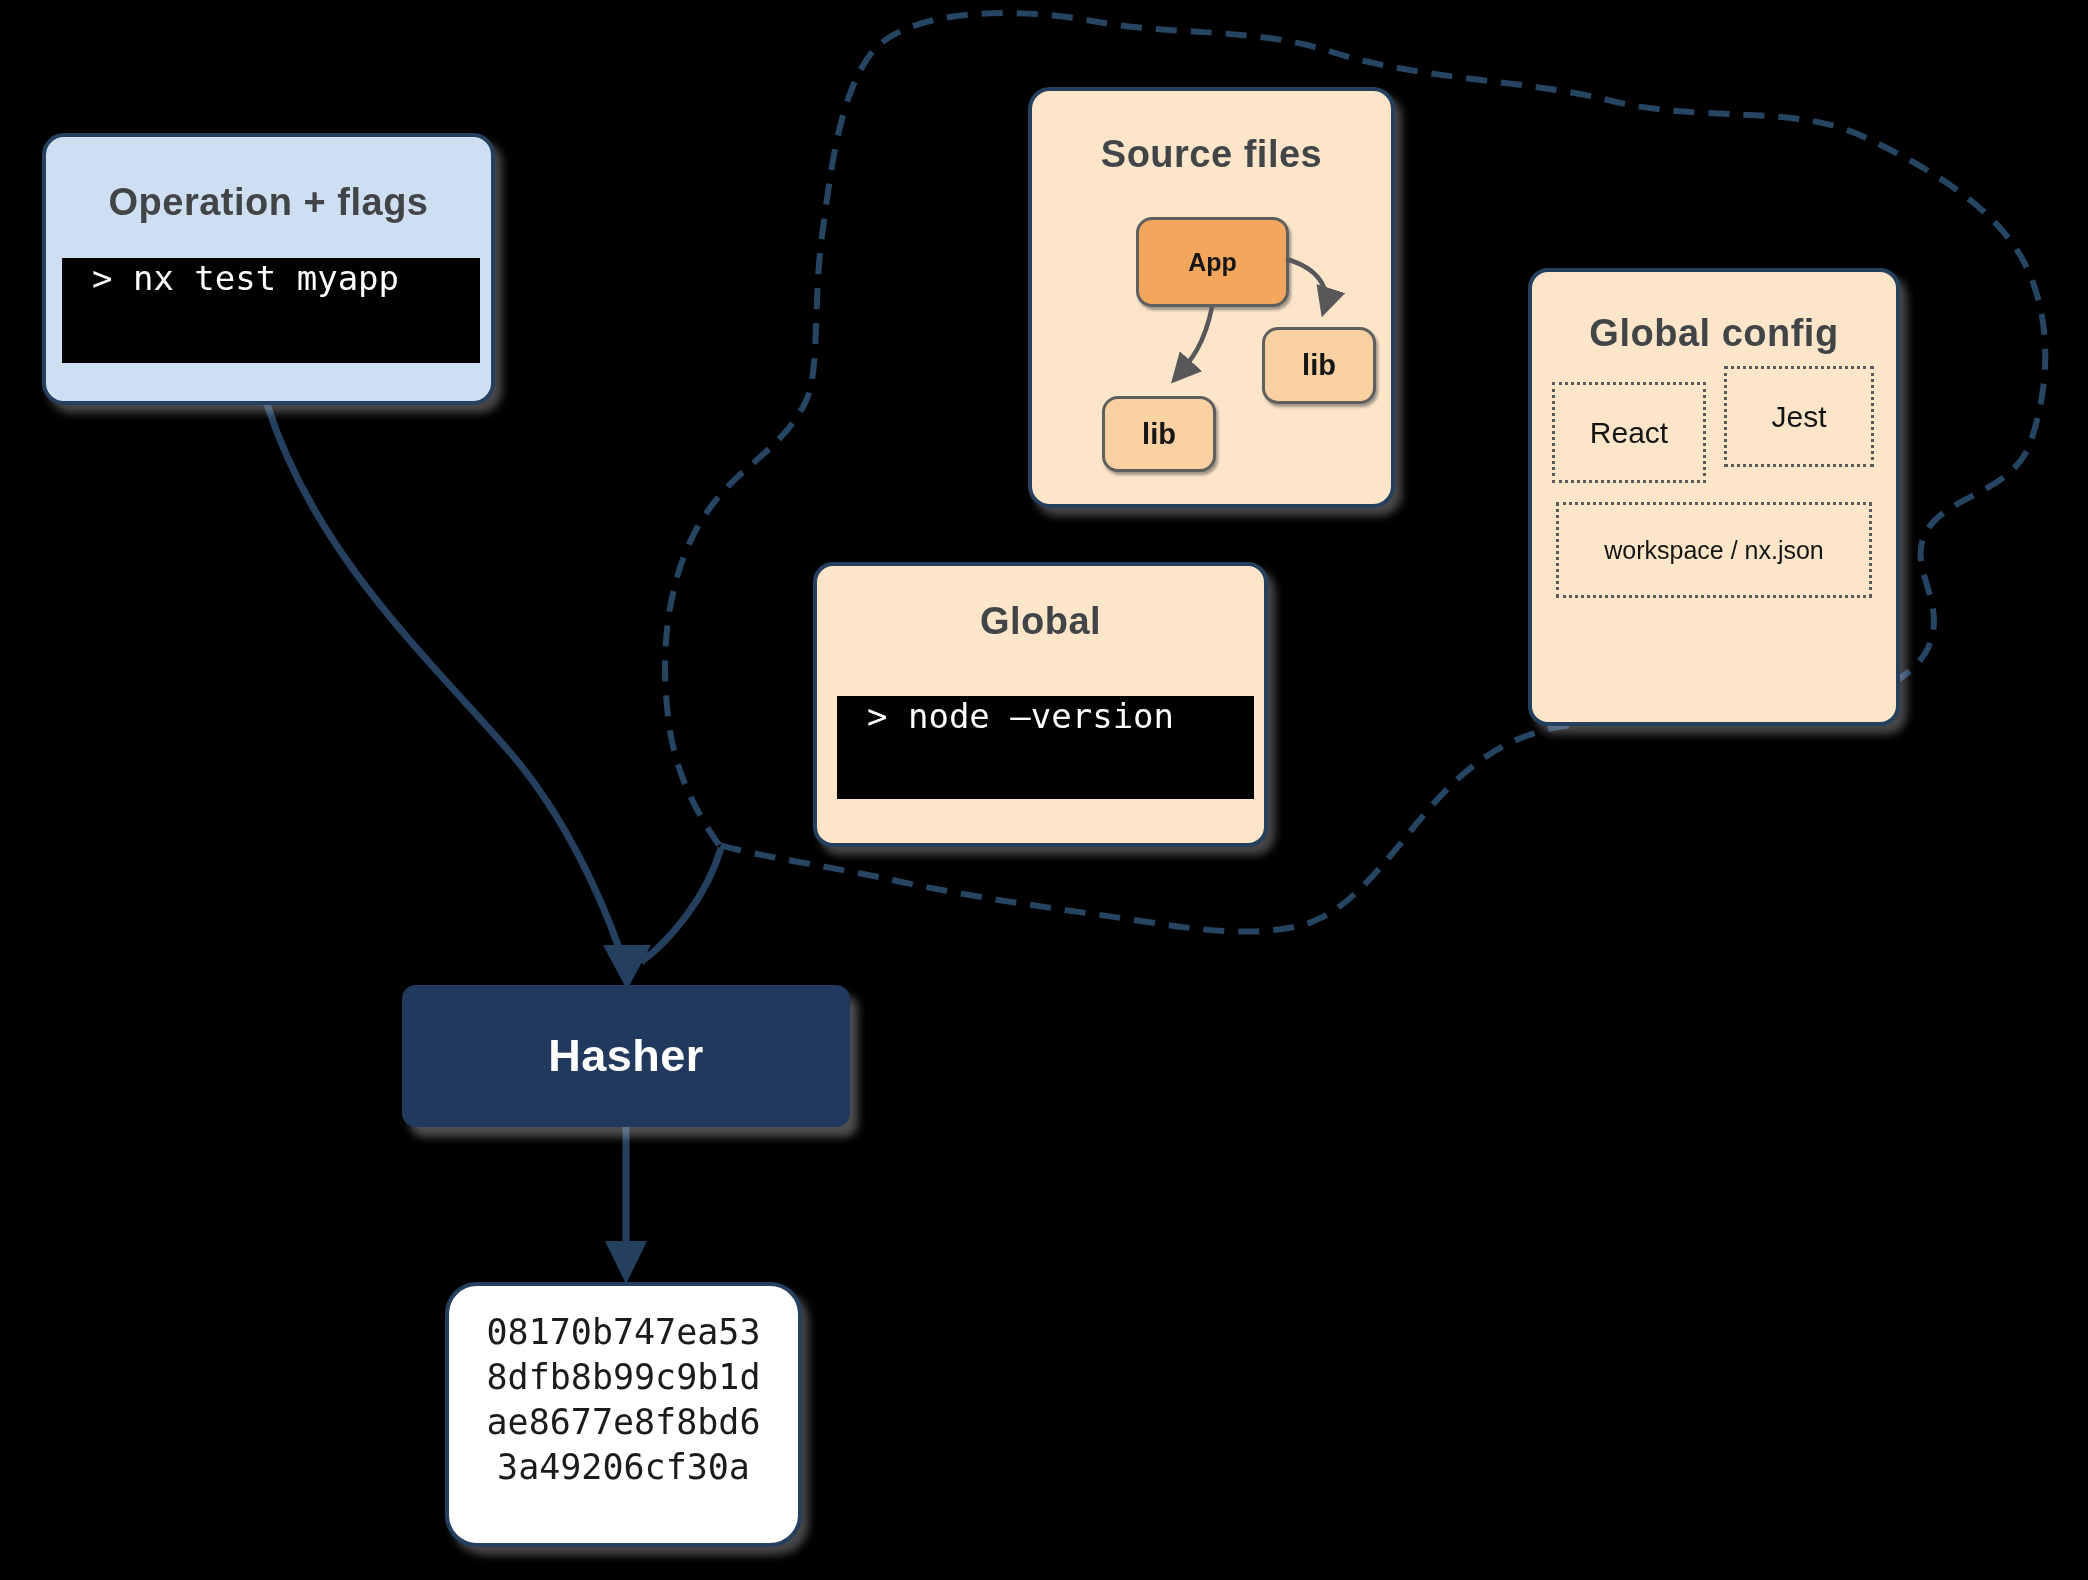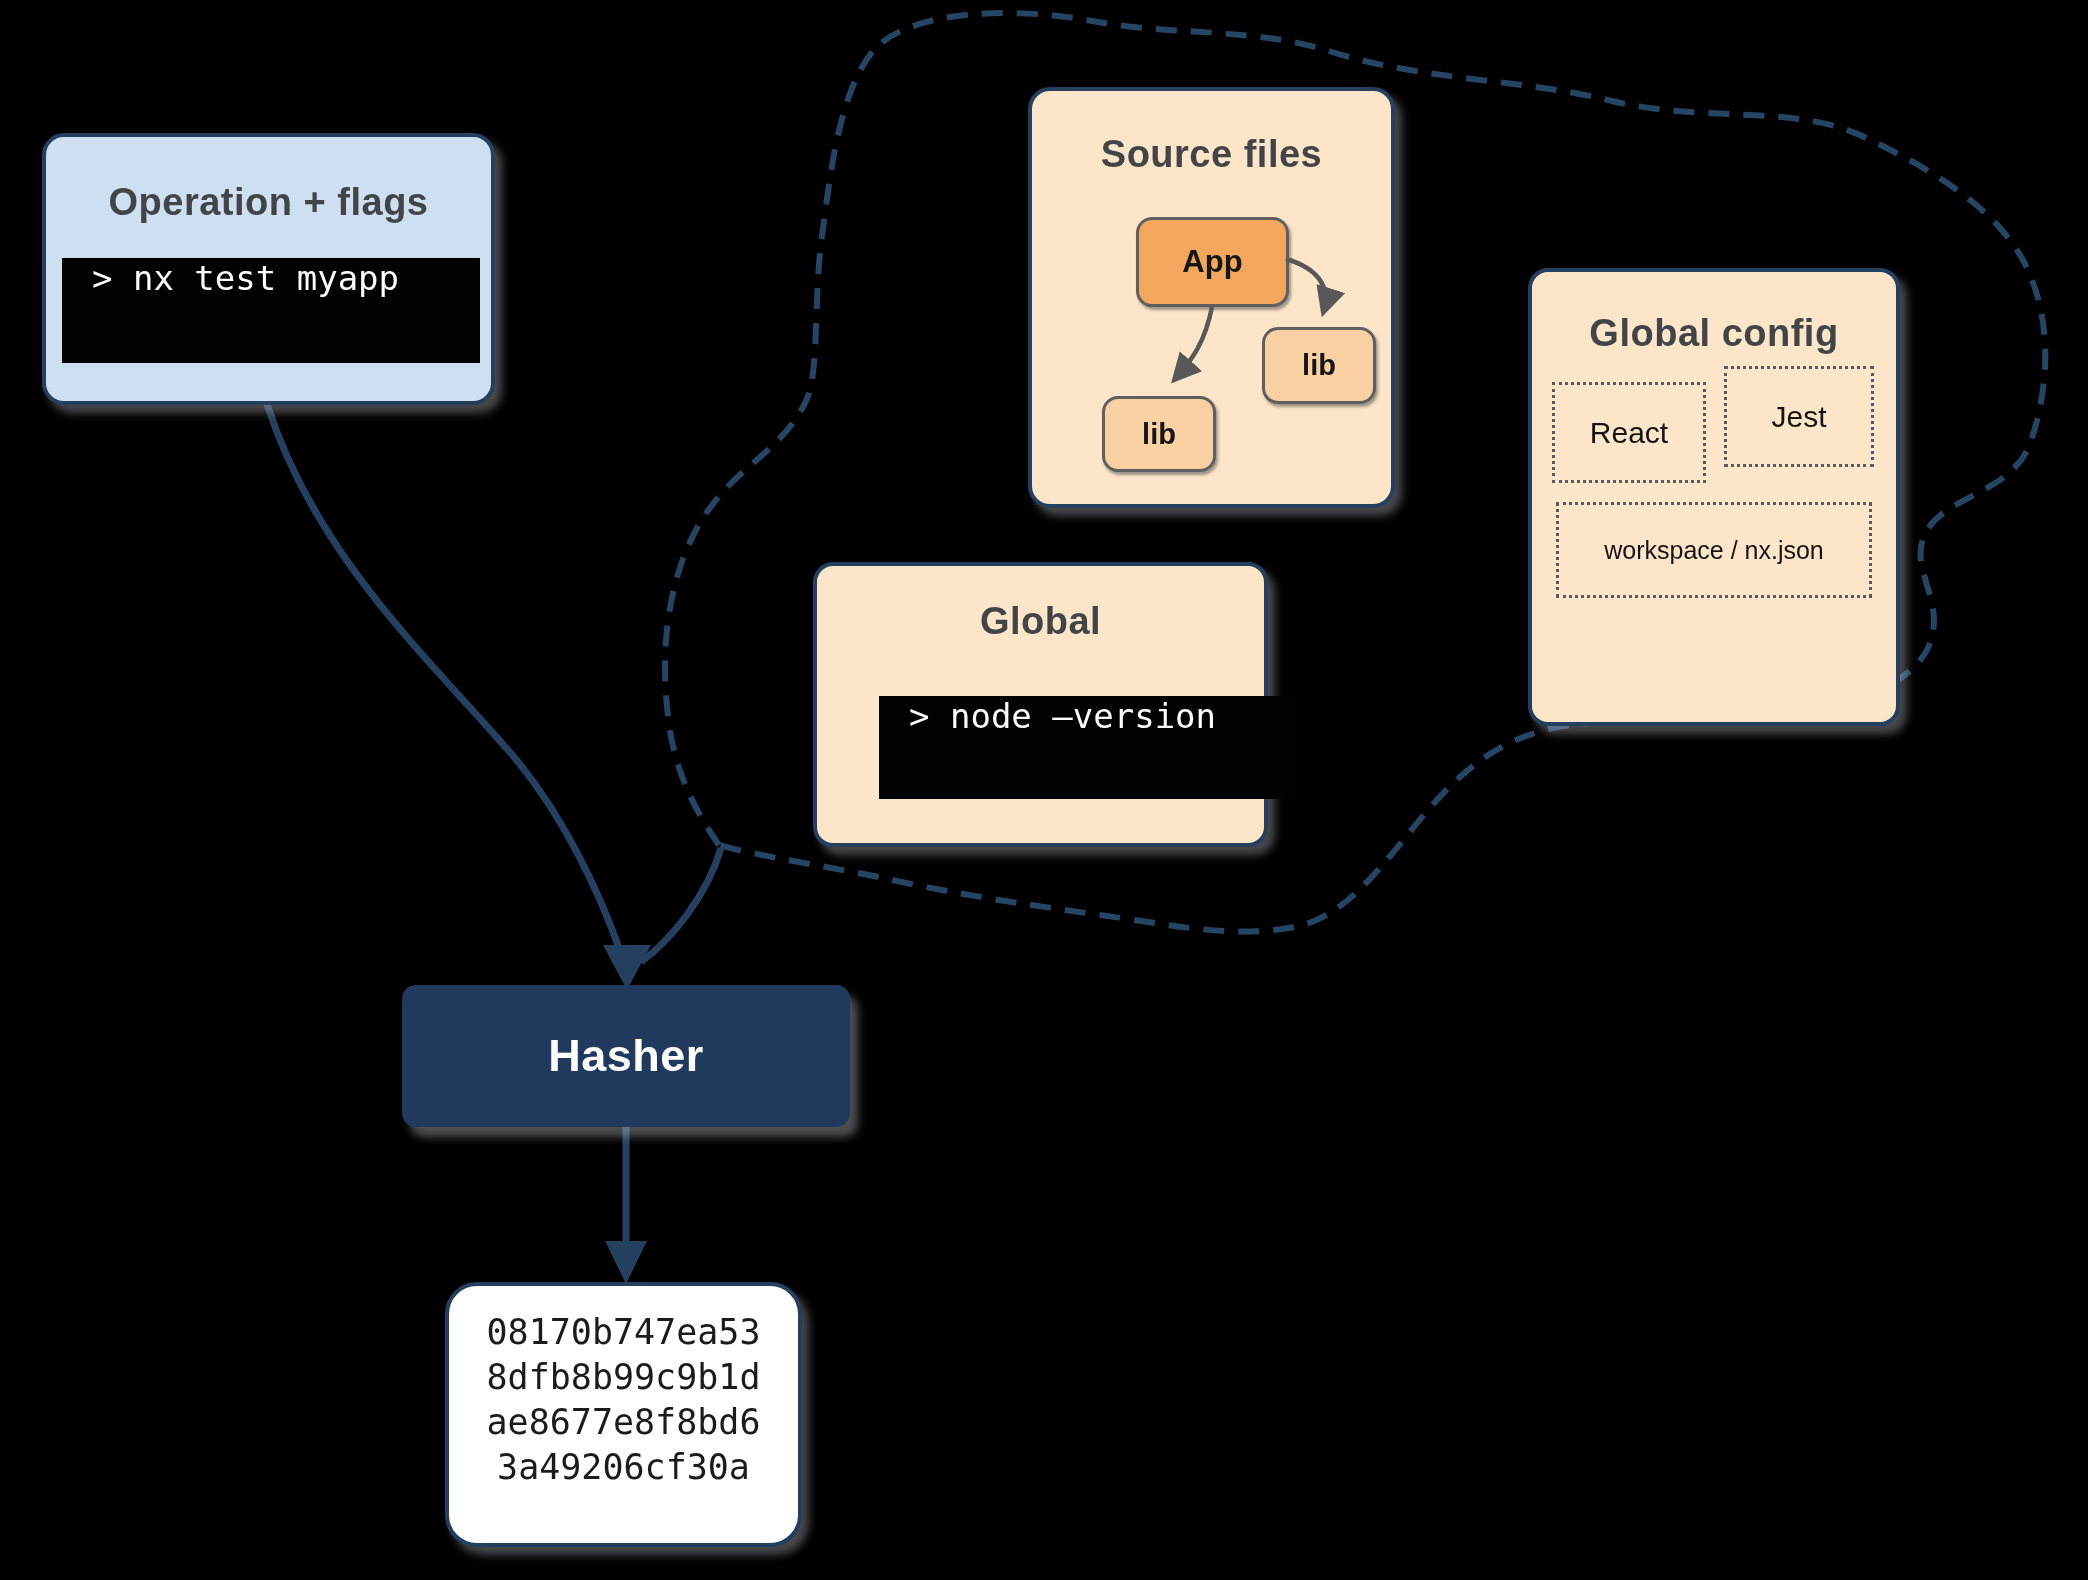--- a/index.html
+++ b/index.html
@@ -41,38 +41,38 @@
   .op-card .terminal{left:16px;top:121px;width:418px;height:105px;}
   
   .source-card{left:1028px;top:87px;width:367px;height:421px;background:var(--peach);}
   .source-card .card-title{top:42px;}
   .node{
     position:absolute;border:3px solid var(--gray-border);border-radius:16px;
     display:flex;align-items:center;justify-content:center;
     font-weight:700;color:var(--ink);box-sizing:border-box;
     box-shadow:2px 3px 3px rgba(80,80,80,.55);
   }
-  .node-app{left:104px;top:126px;width:153px;height:90px;background:var(--orange);font-size:31px;}
+  .node-app{left:104px;top:126px;width:153px;height:90px;background:var(--orange);font-size:25px;}
   .node-lib1{left:230px;top:236px;width:114px;height:77px;background:var(--lt-orange);font-size:29px;}
   .node-lib2{left:70px;top:305px;width:114px;height:76px;background:var(--lt-orange);font-size:29px;}
   
   .global-card{left:1528px;top:268px;width:372px;height:458px;background:var(--peach);border-radius:20px;}
   .global-card .card-title{top:40px;}
   .dotted{
     position:absolute;border:3px dotted #5a5a5a;
     display:flex;align-items:center;justify-content:center;
     color:#141414;box-sizing:border-box;
   }
   .dotted-react{left:20px;top:110px;width:154px;height:101px;font-size:30px;}
   .dotted-jest{left:192px;top:94px;width:150px;height:101px;font-size:30px;}
   .dotted-ws{left:24px;top:230px;width:316px;height:96px;font-size:25px;}
   
   .runtime-card{left:813px;top:562px;width:455px;height:285px;background:var(--peach);border-radius:20px;}
   .runtime-card .card-title{top:34px;}
-  .runtime-card .terminal{left:20px;top:130px;width:417px;height:103px;margin-left:42px;}
+  .runtime-card .terminal{left:20px;top:130px;width:417px;height:103px;}
   
   .hasher{
     position:absolute;left:402px;top:985px;width:448px;height:142px;
     background:var(--navy-fill);border-radius:14px;
     display:flex;align-items:center;justify-content:center;
     color:#fff;font-size:45px;font-weight:700;letter-spacing:.5px;
     box-shadow:8px 10px 9px rgba(186,186,192,.42);
   }
   
   .hash-box{

